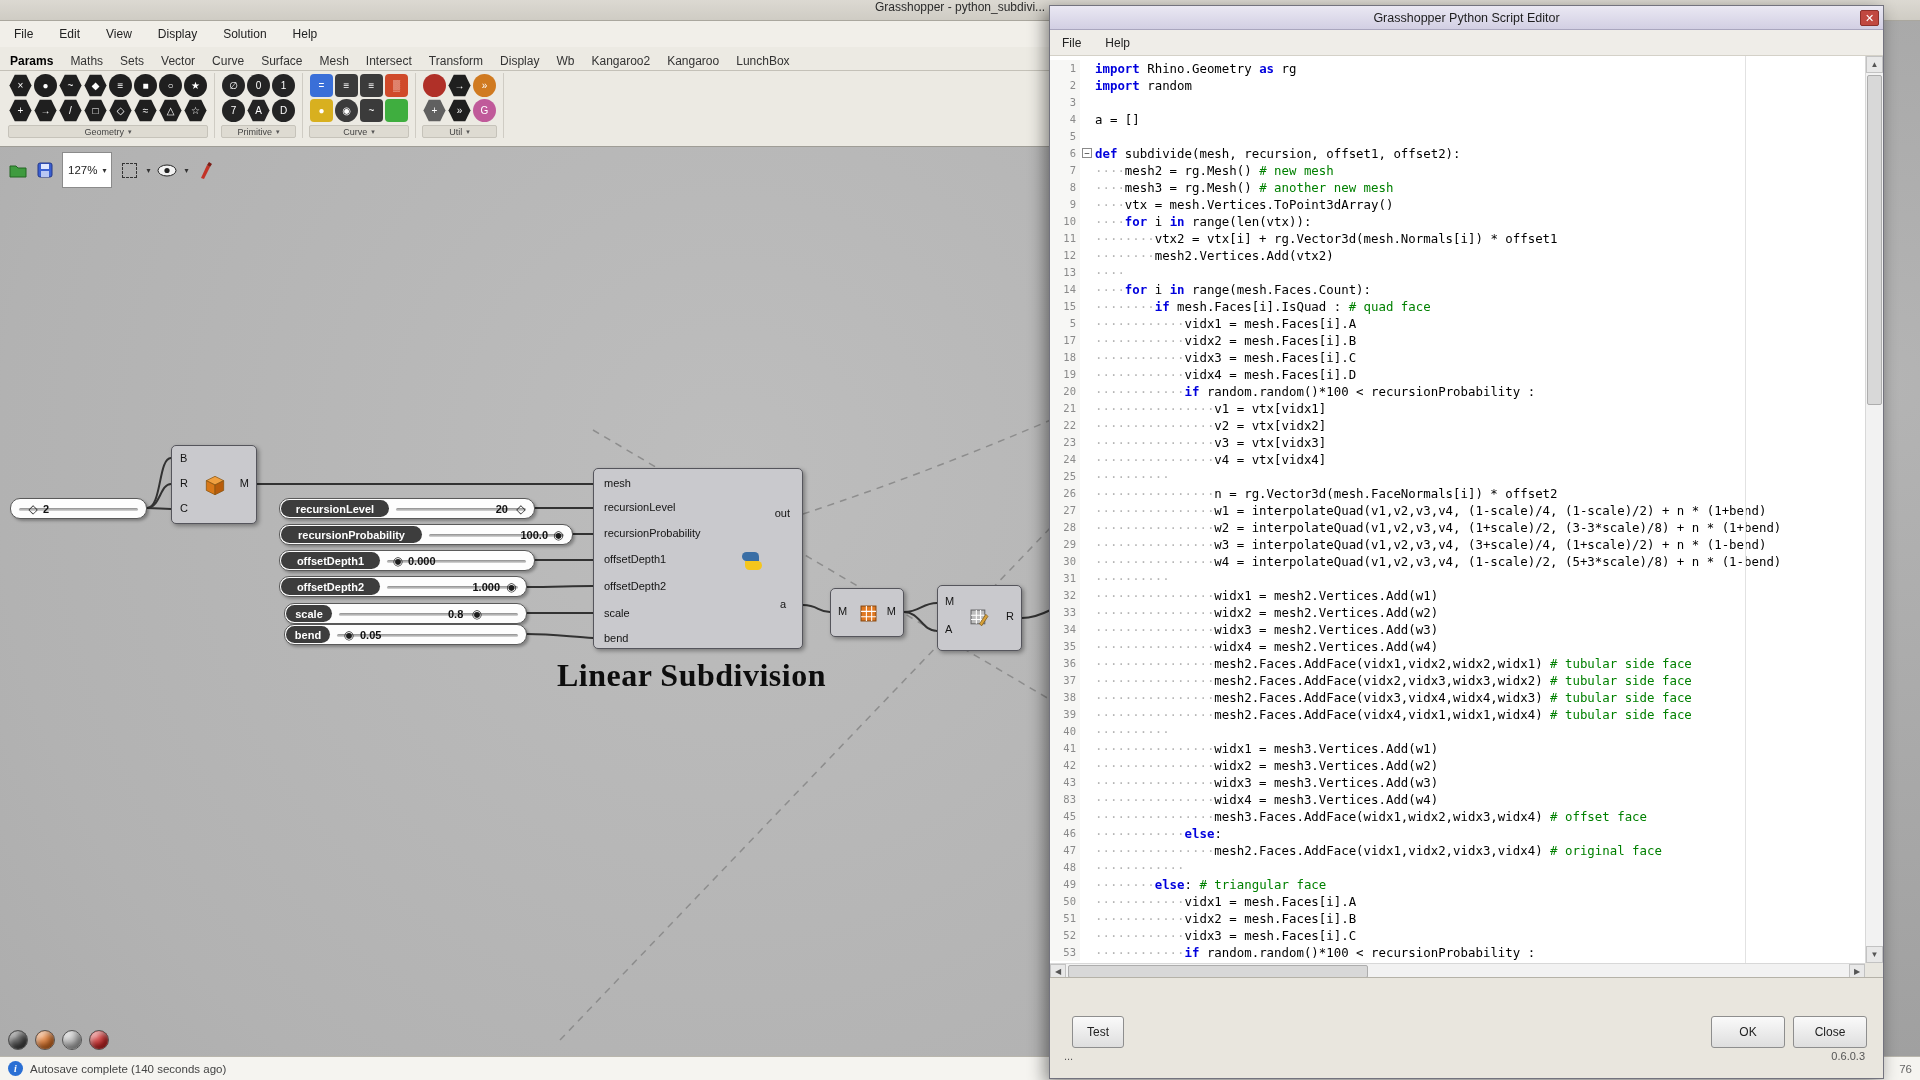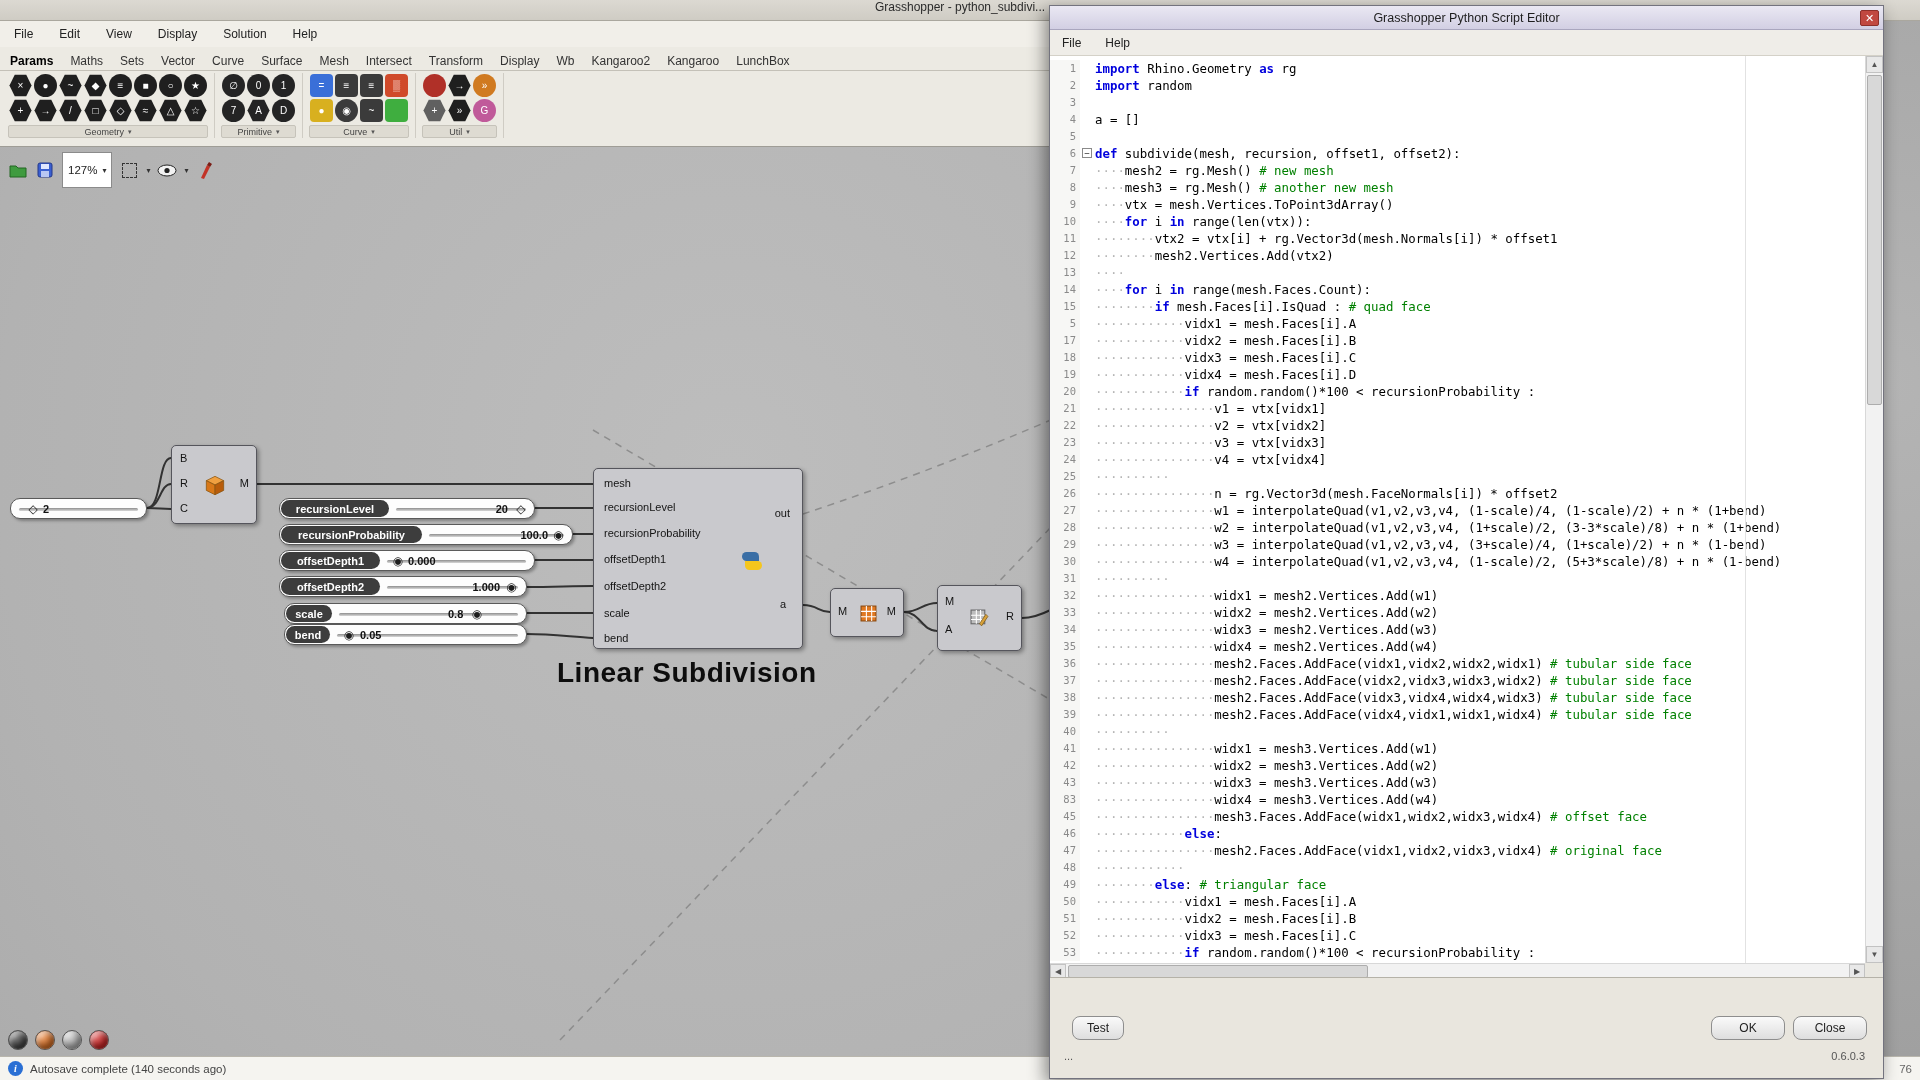--- a/index.html
+++ b/index.html
@@ -37,21 +37,21 @@
   .cri{width:14px;height:14px;background:#9a9a9a;border:1px solid #6e6e6e;border-radius:2px;cursor:pointer;}
 
   
   .comp{position:absolute;background:#c9c9cd;border:1px solid #55555c;border-radius:5px;box-shadow:2px 2px 4px rgba(0,0,0,.35);}
   .comp .plabel{position:absolute;font-size:11px;color:#141414;white-space:nowrap;}
   .slider{position:absolute;height:21px;background:#fdfdfd;border:1px solid #5a5a5a;border-radius:10px;box-shadow:2px 2px 3px rgba(0,0,0,.3);}
   .slider .cap{position:absolute;left:1px;top:1px;bottom:1px;background:#3d3d3d;color:#fff;font-weight:bold;font-size:11px;border-radius:9px;display:flex;align-items:center;justify-content:center;padding:0 6px;white-space:nowrap;}
   .slider .groove{position:absolute;top:9px;height:3px;background:linear-gradient(#8d8d8d,#d8d8d8);border-radius:2px;}
   .slider .grip{position:absolute;top:50%;transform:translate(-50%,-50%);font-size:12px;color:#1d1d1d;cursor:ew-resize;}
   .slider .val{position:absolute;top:50%;transform:translateY(-50%);font-weight:bold;font-size:11px;color:#111;white-space:nowrap;}
-  .canvas-label{position:absolute;font-family:Liberation Sans, sans-serif;font-weight:bold;font-size:28px;color:#0d0d0d;letter-spacing:.5px;}
+  .canvas-label{position:absolute;font-family:Liberation Serif, serif;font-weight:bold;font-size:32px;color:#0d0d0d;letter-spacing:.5px;}
   .py-logo{position:absolute;width:20px;height:20px;}
   .py-logo .b{position:absolute;left:0;top:1px;width:17px;height:9px;background:#3a6ea5;border-radius:5px 5px 0 5px;}
   .py-logo .y{position:absolute;left:3px;top:10px;width:17px;height:9px;background:#f5c61d;border-radius:0 5px 5px 5px;}
 
   .preview-bar{position:absolute;left:8px;bottom:6px;display:flex;gap:7px;}
   .pball{width:20px;height:20px;border-radius:50%;border:1px solid #555;box-shadow:inset -3px -4px 6px rgba(0,0,0,.45),inset 2px 3px 4px rgba(255,255,255,.55);cursor:pointer;}
 
   .gh-statusbar{position:absolute;left:0;right:0;bottom:0;height:24px;background:#f5f4f0;border-top:1px solid #b9b6ad;display:flex;align-items:center;gap:7px;padding:0 8px;font-size:11.5px;color:#444;}
   .info-icon{width:15px;height:15px;border-radius:50%;background:#2a6fd4;color:#fff;font-size:10px;font-weight:bold;font-style:italic;display:flex;align-items:center;justify-content:center;font-family:"Liberation Serif",serif;}
   .sb-right{margin-left:auto;color:#666;}
@@ -76,21 +76,21 @@
 
   .vscroll{flex:0 0 18px;background:#f2f2f2;border-left:1px solid #d8d8d8;position:relative;}
   .sb-arrow{position:absolute;left:0;width:17px;height:17px;background:#e8e8e8;border:1px solid #c2c2c2;color:#555;font-size:8px;display:flex;align-items:center;justify-content:center;cursor:pointer;}
   .vthumb{position:absolute;left:1px;width:15px;background:#d8d8d8;border:1px solid #adadad;border-radius:2px;cursor:grab;}
   .hscroll{position:absolute;left:0;right:18px;top:957px;height:16px;background:#f2f2f2;border-top:1px solid #d8d8d8;}
   .hthumb{position:absolute;top:1px;height:13px;background:#d8d8d8;border:1px solid #adadad;border-radius:2px;cursor:grab;}
   .h-arrow{position:absolute;top:0;width:16px;height:15px;background:#e8e8e8;border:1px solid #c2c2c2;color:#555;font-size:8px;display:flex;align-items:center;justify-content:center;cursor:pointer;}
   .sb-corner{position:absolute;right:0;top:957px;width:18px;height:16px;background:#e8e6df;}
 
   .ed-bottom{position:absolute;left:0;right:0;bottom:0;height:101px;background:#e9e6de;border-top:1px solid #b5b2a8;}
-  .btn{position:absolute;height:24px;background:linear-gradient(#fafafa,#dedede);border:1px solid #8e8e8e;border-radius:8px;font-size:12px;color:#222;display:flex;align-items:center;justify-content:center;cursor:pointer;}
+  .btn{position:absolute;height:32px;background:linear-gradient(#fafafa,#dedede);border:1px solid #8e8e8e;border-radius:3px;font-size:12px;color:#222;display:flex;align-items:center;justify-content:center;cursor:pointer;}
   .ed-status{position:absolute;font-size:11px;color:#555;}
 
   
   .right-strip{position:absolute;left:1884px;top:21px;width:36px;bottom:24px;background:radial-gradient(circle at 0% 35%,#b4b4b4,#a0a0a0);}
 </style>
 </head>
 <body>
 
 <div class="screen">
 

